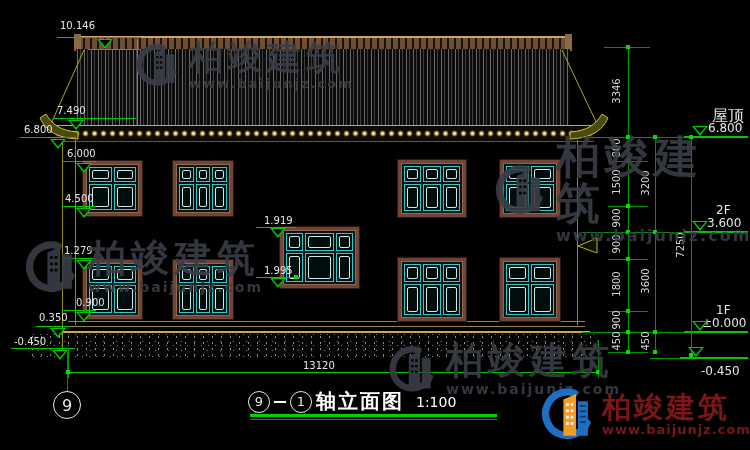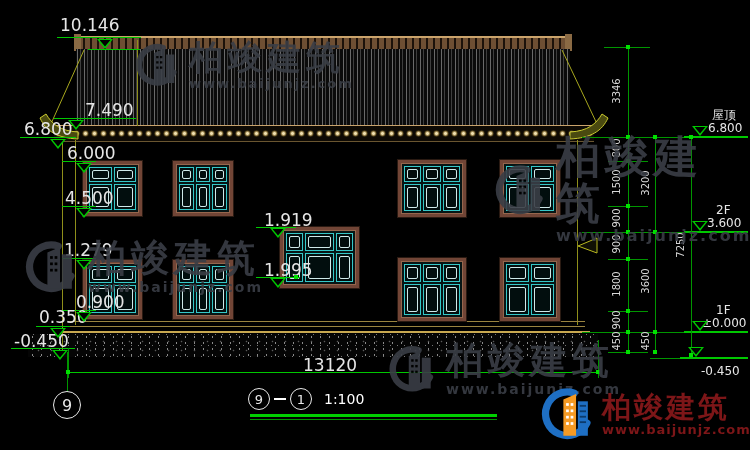--- a/index.html
+++ b/index.html
@@ -1,19 +1,19 @@
 <!DOCTYPE html>
 <html><head>
 <meta charset="utf-8">
 <style>
   html,body{margin:0;padding:0;background:#000;}
   #canvas{position:relative;width:750px;height:450px;background:#000;overflow:hidden;
           font-family:"DejaVu Sans",sans-serif;}
   
-  .t{position:absolute;color:#e6e6e6;font-size:17px;line-height:11px;white-space:nowrap;z-index:3;}
+  .t{position:absolute;color:#e6e6e6;font-size:10px;line-height:11px;white-space:nowrap;z-index:3;}
   .dimv{position:absolute;color:#d8d8d8;font-size:10px;line-height:10px;white-space:nowrap;
         width:36px;text-align:center;transform:rotate(-90deg);z-index:3;}
   
   .gl{position:absolute;background:#00c800;z-index:3;}
   .gld{position:absolute;background:#009600;z-index:3;}
   .yl{position:absolute;background:#8f8f1a;z-index:2;}
   .tan{position:absolute;background:#9a8440;z-index:2;}
   .dot{position:absolute;width:4px;height:4px;background:#00e000;z-index:4;}
   
   .flag{position:absolute;width:16px;height:10px;background:#00c800;
@@ -85,21 +85,21 @@
   <div class="tan" style="left:68px;top:326px;width:517px;height:1px;"></div>
   <div class="tan" style="left:60px;top:331px;width:530px;height:2px;background:#c8a850;"></div>
   <div id="ground"></div>
 
   <div class="t" style="left:60px;top:20px;">10.146</div>
   <div class="gl" style="left:57px;top:37px;width:84px;height:1px;"></div>
   <div class="gl" style="left:88px;top:49px;width:52px;height:1px;"></div>
   <div class="flag" style="left:97px;top:39px;"></div>
   <div class="yl" style="left:137px;top:40px;width:1px;height:86px;"></div>
 
-  <div class="t" style="left:57px;top:105px;margin-left:28px;">7.490</div>
+  <div class="t" style="left:57px;top:105px;">7.490</div>
   <div class="gl" style="left:54px;top:118px;width:82px;height:1px;"></div>
   <div class="flag" style="left:68px;top:120px;"></div>
 
   <div class="t" style="left:24px;top:124px;">6.800</div>
   <div class="gl" style="left:20px;top:137px;width:56px;height:1px;"></div>
   <div class="flag" style="left:50px;top:139px;"></div>
 
   <div class="t" style="left:67px;top:148px;">6.000</div>
   <div class="gl" style="left:62px;top:161px;width:34px;height:1px;"></div>
   <div class="flag" style="left:76px;top:163px;"></div>
@@ -134,21 +134,21 @@
   <div class="gl" style="left:256px;top:277px;width:44px;height:1px;"></div>
   <div class="dot" style="left:294px;top:275px;"></div>
   <div class="flag" style="left:270px;top:278px;"></div>
 
   <div class="gld" style="left:582px;top:137px;width:166px;height:1px;"></div>
   <div class="gld" style="left:582px;top:232px;width:166px;height:1px;"></div>
   <div class="gld" style="left:582px;top:332px;width:166px;height:1px;"></div>
   <div class="gld" style="left:650px;top:358px;width:98px;height:1px;"></div>
   <div class="gld" style="left:604px;top:47px;width:46px;height:1px;"></div>
 
-  <div class="t" style="left:712px;top:110px;font-size:12px;">屋顶</div>
+  <div class="t" style="left:712px;top:110px;font-size:16px;">屋顶</div>
   <div class="t" style="left:708px;top:123px;font-size:12px;">6.800</div>
   <div class="gl" style="left:684px;top:136px;width:64px;height:2px;"></div>
   <div class="flag" style="left:692px;top:126px;"></div>
 
   <div class="t" style="left:716px;top:205px;font-size:12px;">2F</div>
   <div class="t" style="left:707px;top:218px;font-size:12px;">3.600</div>
   <div class="gl" style="left:684px;top:231px;width:64px;height:2px;"></div>
   <div class="flag" style="left:692px;top:221px;"></div>
 
   <div class="t" style="left:716px;top:305px;font-size:12px;">1F</div>
@@ -213,20 +213,21 @@
   <div class="dot" style="left:596px;top:370px;"></div>
   <div class="t" style="left:303px;top:360px;">13120</div>
 
   <div class="gld" style="left:67px;top:352px;width:1px;height:39px;"></div>
   <div id="axis-bubble" class="bubble">9</div>
 
   <div id="title-row">
     <span class="bubble" style="width:22px;height:22px;font-size:13px;">9</span>
     <span style="display:inline-block;width:12px;height:2px;background:#fff;"></span>
     <span class="bubble" style="width:22px;height:22px;font-size:13px;">1</span>
+    <span style="font-size:20px;font-weight:bold;letter-spacing:2px;">轴立面图</span>
     <span style="font-size:14px;margin-left:8px;">1:100</span>
   </div>
   <div class="gl" style="left:250px;top:414px;width:247px;height:3px;background:#00d000;z-index:6;"></div>
   <div class="gld" style="left:250px;top:419px;width:247px;height:1px;z-index:6;"></div>
 
   <div class="wm" style="left:133px;top:40px;">
     <svg width="48" height="48" viewBox="0 0 64 64">
       <path d="M54,42 A24,24 0 1 1 40,9" stroke="currentColor" stroke-width="8" fill="none" stroke-linecap="round"></path>
       <polygon points="28,16 42,10 42,56 28,56" fill="currentColor"></polygon>
       <rect x="44" y="18" width="11" height="38" fill="currentColor"></rect>

